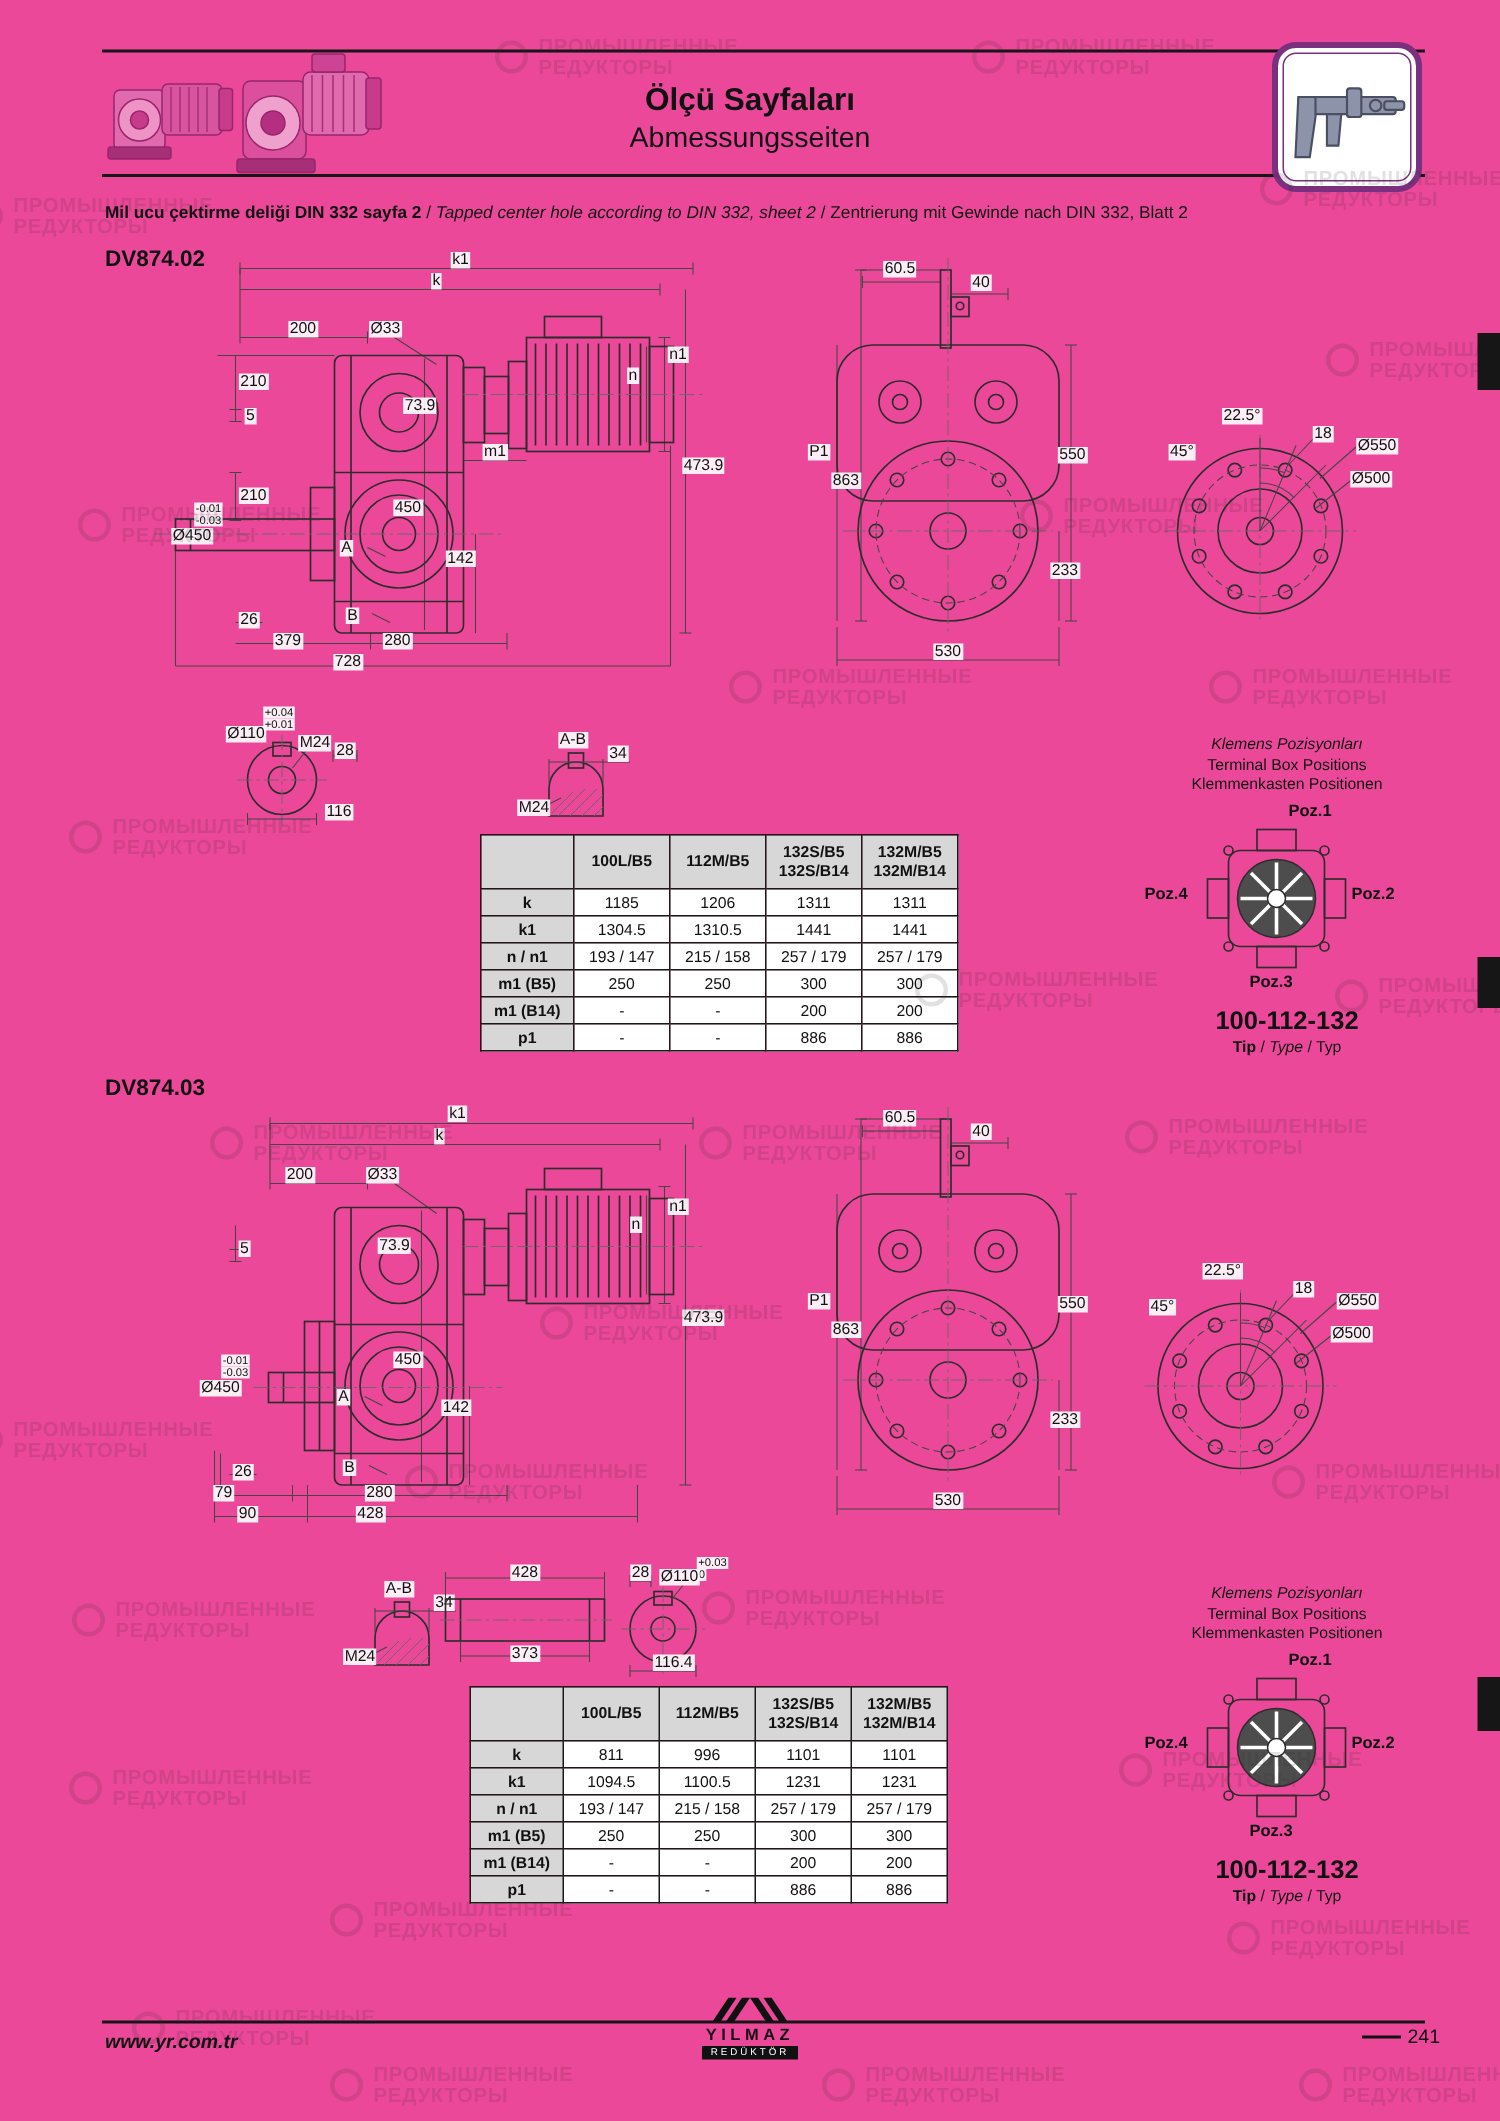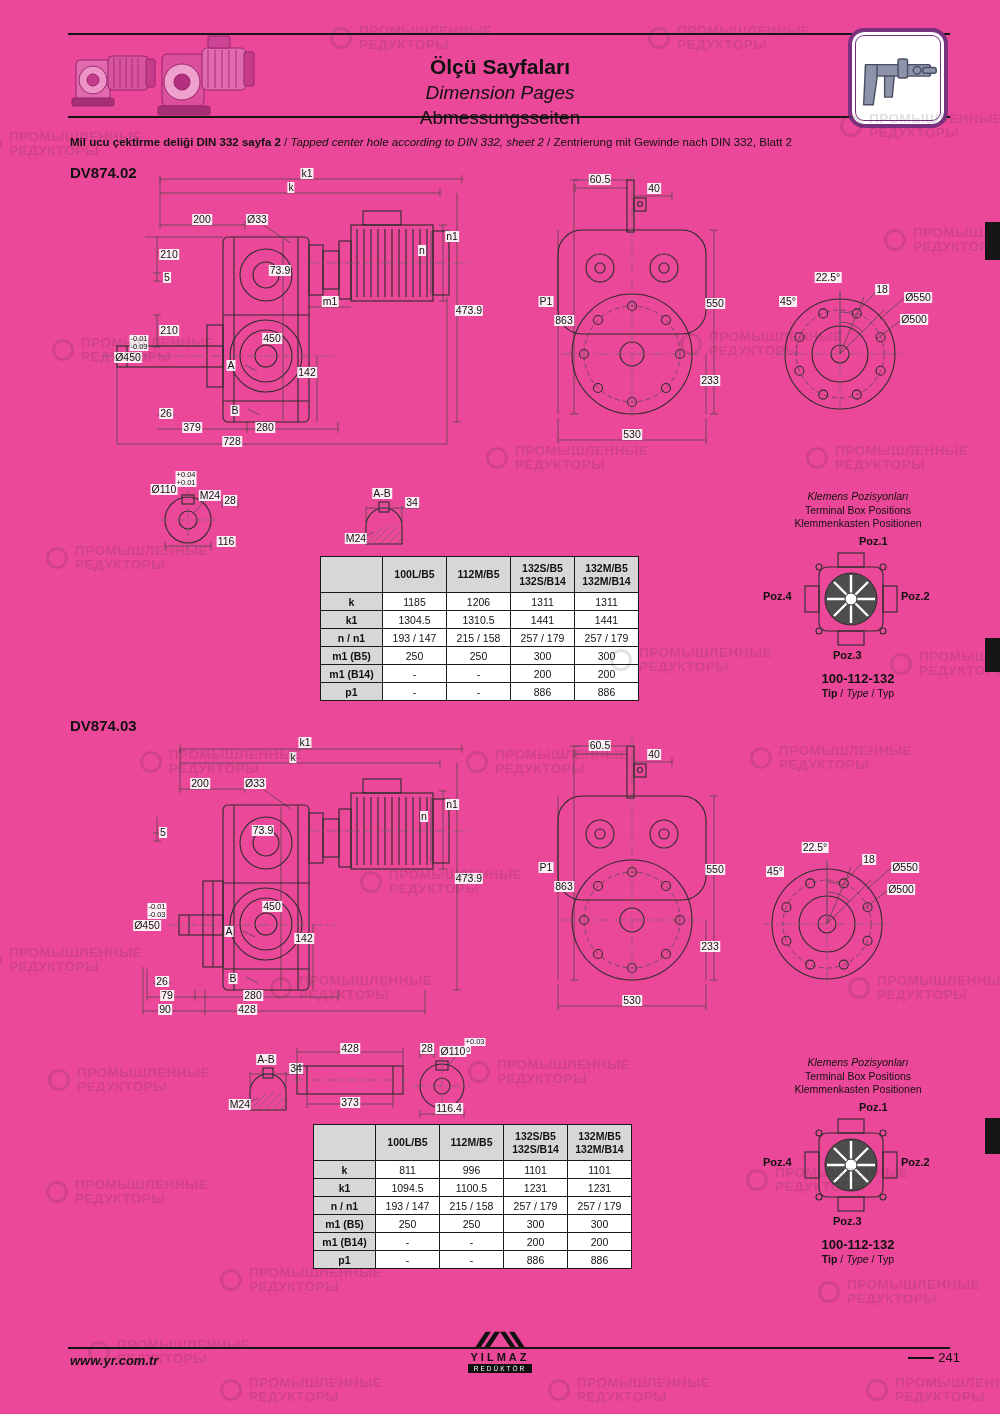--- a/index.html
+++ b/index.html
@@ -52,21 +52,21 @@
   .dim-table tbody th { background:#d7d7d7; font-size:10.5px; font-weight:bold; height:18px; padding:0 4px; }
   .dim-table tbody td { background:#fff; font-size:10.5px; height:18px; padding:0 4px; }
 
   .terminal { position:absolute; width:190px; text-align:center; z-index:1; }
   .tb-title { font-size:10.5px; line-height:1.3; }
   .tb-title.i { font-style:italic; }
   .tb-diagram { position:relative; width:190px; height:126px; margin-top:6px; }
   .poz { position:absolute; font-size:11px; font-weight:bold; }
   .poz1 { left:96px; top:-2px; } .poz2 { left:138px; top:53px; }
   .poz3 { left:70px; top:112px; } .poz4 { left:0px; top:53px; }
-  .tb-models { font-size:13px; font-weight:bold; margin-top:8px; }
+  .tb-models { font-size:17px; font-weight:bold; margin-top:8px; }
   .tb-type { font-size:10.5px; margin-top:1px; }
   .tb-type .b { font-weight:bold; } .tb-type .i { font-style:italic; }
 
   .notes { position:absolute; left:80px; top:1286px; font-size:11.5px; line-height:1.4; z-index:1; }
   .notes .b { font-weight:bold; } .notes .i { font-style: italic; }
 
   .website { position:absolute; left:70px; top:1353px; font-size:13px; font-weight:bold; font-style:italic; z-index:2; }
   .logo { position:absolute; left:0; right:0; top:1328px; display:flex; flex-direction:column; align-items:center; z-index:2; }
   .logo-name { font-size:11px; font-weight:bold; letter-spacing:3px; margin-top:1px; }
   .logo-sub { font-size:6.5px; letter-spacing:2px; background:#111; color:#fff; padding:1px 6px; margin-top:1px; }
@@ -256,21 +256,20 @@
         <line x1="166" y1="24" x2="166" y2="62" stroke="#a62f77"></line>
         <rect x="174" y="26" width="10" height="34" rx="2" fill="#c73b8b"></rect>
         <rect x="138" y="10" width="22" height="12" rx="2" fill="#cc4493"></rect>
         <rect x="88" y="80" width="52" height="9" rx="2" fill="#a62f77"></rect>
       </g>
     </svg>
   </div>
 
   <div class="title-block">
     <div class="title-tr">Ölçü Sayfaları</div>
-    <div class="title-en">Dimension Pages</div>
     <div class="title-de">Abmessungsseiten</div>
   </div>
 
   <div class="caliper-box">
     <svg width="84" height="84" viewBox="0 0 88 88">
       <g fill="#8d93a8" stroke="#4a4f63" stroke-width="1.5">
         <rect x="10" y="30" width="68" height="12" rx="2"></rect>
         <path d="M10,30 h12 v14 l-4,28 h-10 l2,-42 z"></path>
         <path d="M30,42 h10 l-2,22 h-8 z"></path>
         <rect x="44" y="24" width="10" height="20" rx="2"></rect>
@@ -718,21 +717,21 @@
       <span class="dim" style="left: 329px; top: 78px;">n</span>
       <span class="dim" style="left: 374px; top: 140px;">473.9</span>
       <span class="dim" style="left: 177px; top: 168px;">450</span>
       <span class="dim tiny" style="left: 62px; top: 170px;">-0.01</span>
       <span class="dim tiny" style="left: 62px; top: 178px;">-0.03</span>
       <span class="dim" style="left: 52px; top: 187px;">Ø450</span>
       <span class="dim" style="left: 209px; top: 200px;">142</span>
       <span class="dim" style="left: 134px; top: 193px;">A</span>
       <span class="dim" style="left: 138px; top: 240px;">B</span>
       <span class="dim" style="left: 67px; top: 243px;">26</span>
-      <span class="dim" style="left: 72px; top: 257px;">79</span>
+      <span class="dim" style="left: 54px; top: 257px;">79</span>
       <span class="dim" style="left: 158px; top: 257px;">280</span>
       <span class="dim" style="left: 70px; top: 271px;">90</span>
       <span class="dim" style="left: 152px; top: 271px;">428</span>
     </div>
 
   <div class="drawing" style="left:530px; top:738px; width:200px; height:290px;">
     <svg class="art" width="200" height="290" viewBox="0 0 200 290">
       <g class="thin">
         <line x1="45" y1="16" x2="97" y2="16"></line>
           <line x1="45" y1="12" x2="45" y2="20"></line>

